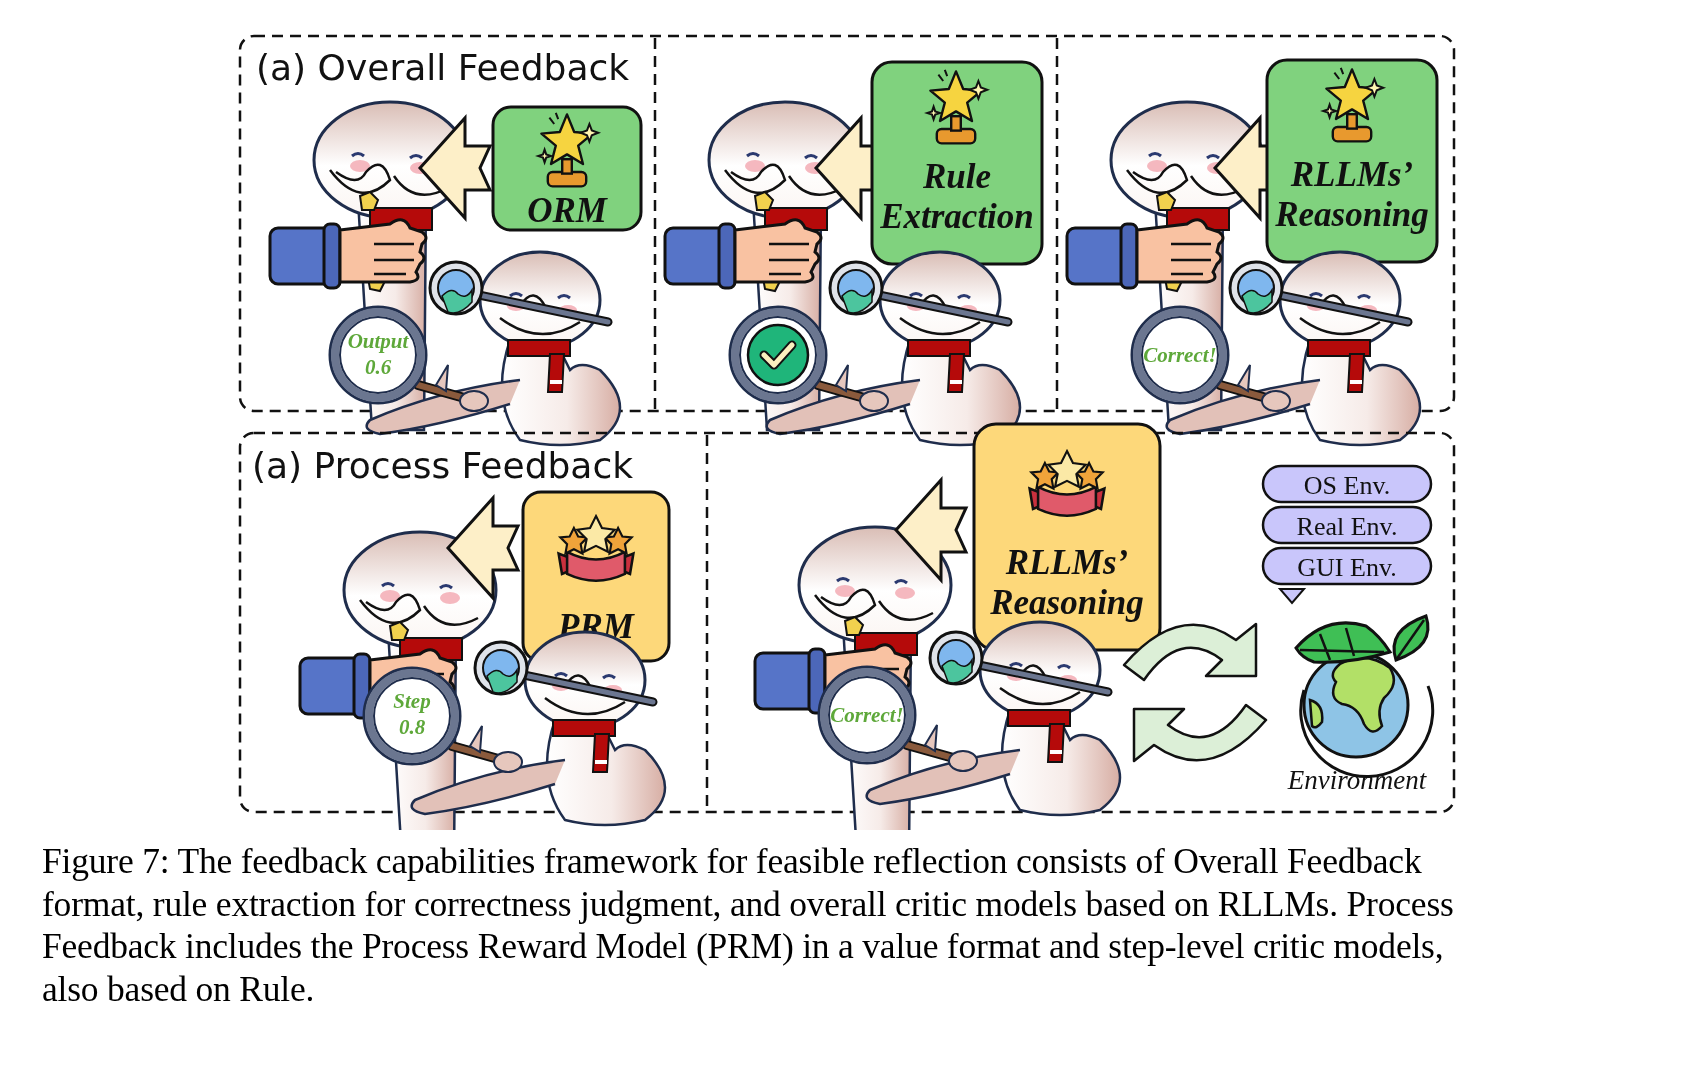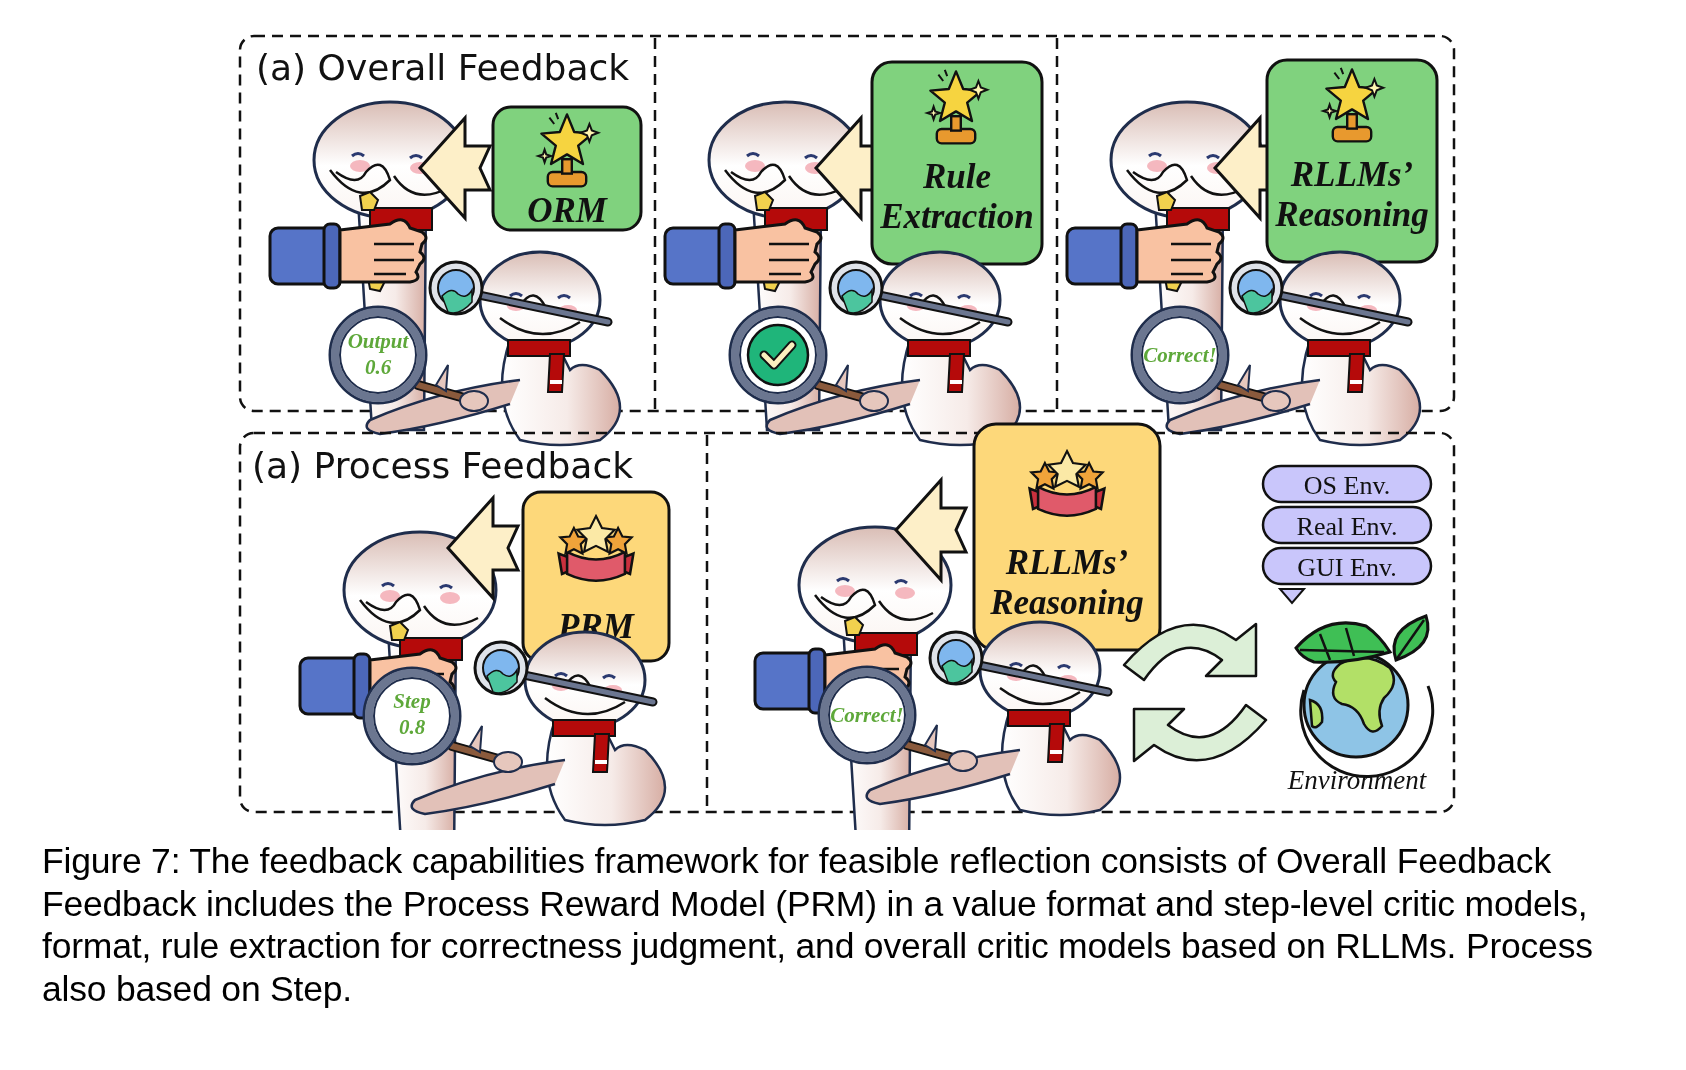--- a/index.html
+++ b/index.html
@@ -1,19 +1,19 @@
 <!DOCTYPE html>
 <html><head>
 <meta charset="utf-8">
 <style>
   html,body{margin:0;padding:0;background:#ffffff;}
   body{width:1686px;height:1070px;position:relative;overflow:hidden;font-family:"Liberation Serif",serif;}
   .fig{position:absolute;left:0;top:0;width:1686px;height:830px;}
   svg{position:absolute;left:0;top:0;}
-  .caption{position:absolute;left:42px;top:840px;width:1634px;font-family:Liberation Sans, sans-serif;font-size:35.5px;line-height:42.5px;color:#000;text-align:justify;letter-spacing:-0.2px;}
+  .caption{position:absolute;left:42px;top:840px;width:1634px;font-family:Liberation Serif, serif;font-size:35.5px;line-height:42.5px;color:#000;text-align:justify;letter-spacing:-0.2px;}
   .caption span{display:block;}
   .panel-title{font-family:"DejaVu Sans",sans-serif;font-size:36px;fill:#111;}
   .box-label{font-family:"Liberation Serif",serif;font-style:italic;font-weight:bold;font-size:35px;fill:#111;text-anchor:middle;}
   .lens-label{font-family:"Liberation Serif",serif;font-style:italic;font-weight:bold;font-size:21px;fill:#5ea83a;text-anchor:middle;}
   .env-label{font-family:"Liberation Serif",serif;font-size:26px;fill:#111;text-anchor:middle;}
   .env-caption{font-family:"Liberation Serif",serif;font-style:italic;font-size:27px;fill:#111;text-anchor:middle;}
 </style>
 </head>
 <body>
 
@@ -206,16 +206,16 @@
         <path d="M1396,660 L1424,620" stroke="#111" stroke-width="2.5"></path>
       </g>
       <text class="env-caption" x="1357" y="789">Environment</text>
     </g>
   </g>
 </svg>
 </div>
 
 <div class="caption">
   <span>Figure 7: The feedback capabilities framework for feasible reflection consists of Overall Feedback</span>
+  <span>format, rule extraction for correctness judgment, and overall critic models based on RLLMs. Process</span>
   <span>Feedback includes the Process Reward Model (PRM) in a value format and step-level critic models,</span>
-  <span>format, rule extraction for correctness judgment, and overall critic models based on RLLMs. Process</span>
-  <span>also based on Step.</span>
+  <span>also based on Rule.</span>
 </div>
 
 </body></html>

